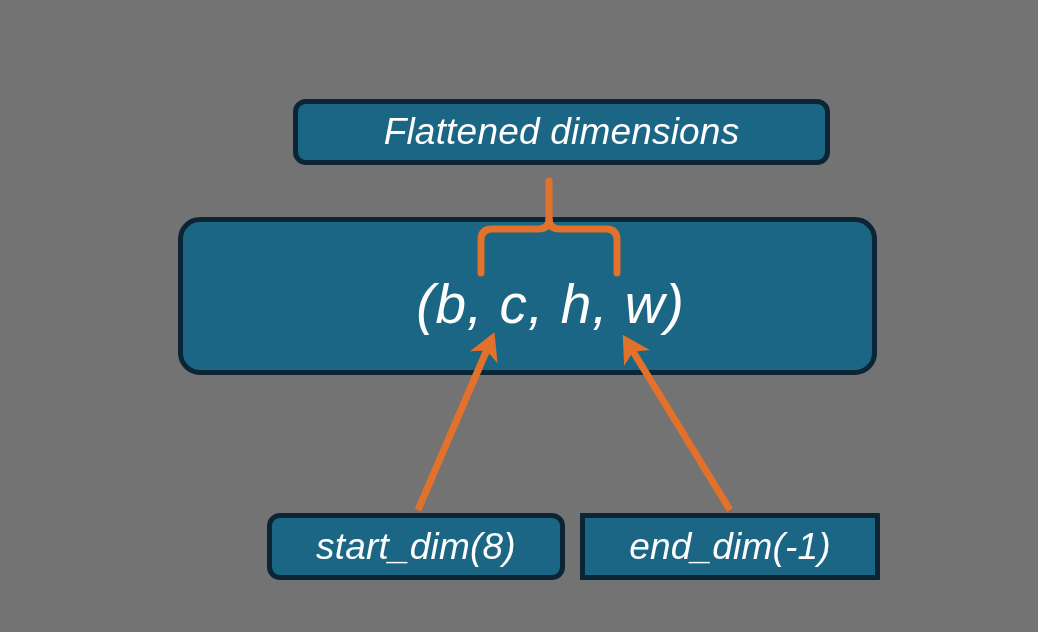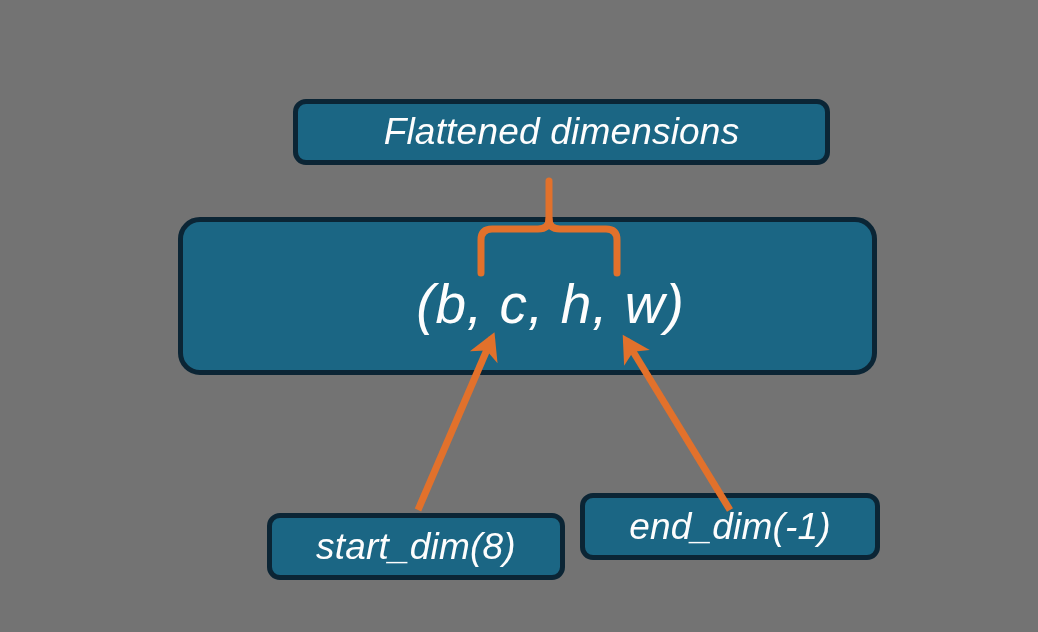--- a/index.html
+++ b/index.html
@@ -63,24 +63,24 @@
     left: 267px;
     top: 513px;
     width: 298px;
     height: 67px;
     border-radius: 13px;
     font-size: 37px;
   }
   
   #node-end {
     left: 580px;
-    top: 493px;
+    top: 513px;
     width: 300px;
     height: 67px;
-    border-radius: 13px;
+    border-radius: 1px;
     font-size: 37px;
   }
   
   #connectors {
     position: absolute;
     left: 0;
     top: 0;
     width: 1038px;
     height: 632px;
     z-index: 3;

